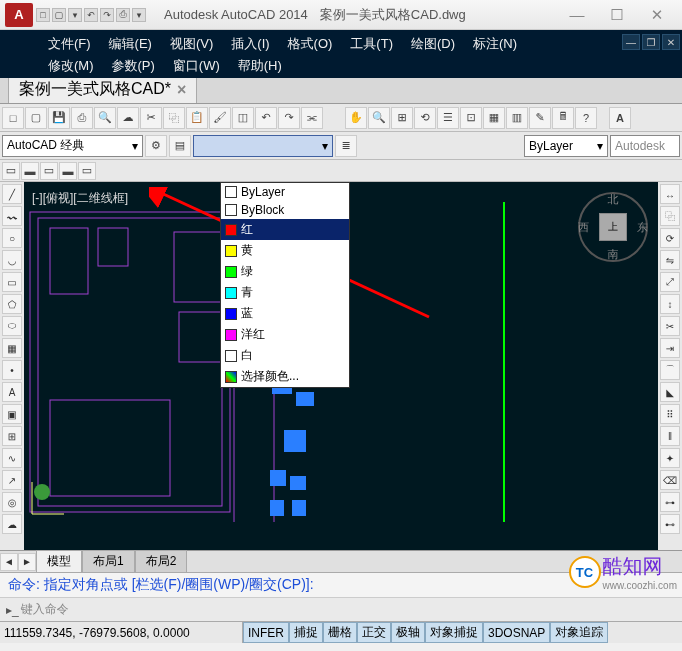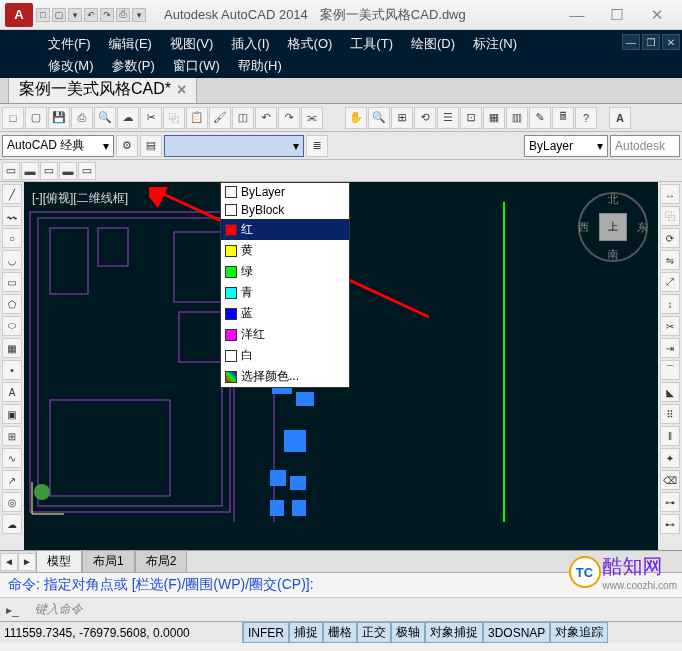--- a/index.html
+++ b/index.html
@@ -35,21 +35,21 @@
 .color-item.sel{background:#0a246a;color:#fff}
 .csw{width:12px;height:12px;border:1px solid #333}
 .tooltip-red{position:absolute;top:75px;left:125px;background:#ffffe0;border:1px solid #333;padding:3px 8px;font-size:12px}
 .arrow{position:absolute;top:5px;left:125px;width:290px;height:140px;pointer-events:none}
 .drawing-tabs{background:#e0e0e0;height:22px;display:flex;align-items:center;border-top:1px solid #999}
 .dtab{border:1px solid #aaa;padding:2px 10px;font-size:12px;background:#d0d0d0}
 .dtab.active{background:#f0f0f0}
 .cmd-area{background:#f4f4f4;border-top:1px solid #aaa}
 .cmd-line{padding:3px 8px;font-size:14px;color:#1d4ed8;border-bottom:1px solid #ccc}
 .cmd-input{display:flex;align-items:center;padding:3px 6px;background:#eaeaea}
-.cmd-prompt{color:#888;font-style:italic;margin-left:16px}
+.cmd-prompt{color:#888;margin-left:2px}
 .status-bar{background:#e8e8e8;height:22px;display:flex;align-items:center;font-size:12px;border-top:1px solid #aaa}
 .status-cell{border-right:1px solid #aaa;padding:0 4px;height:100%;display:flex;align-items:center}
 .status-toggle{background:#cce0f0;border:1px solid #88a8c0}
 .watermark{position:absolute;bottom:60px;right:5px;display:flex;align-items:center;gap:2px;z-index:20}
 .wm-logo{width:32px;height:32px;border:2px solid #f0a000;border-radius:50%;background:#fff;display:flex;align-items:center;justify-content:center;color:#0066cc;font-weight:bold;font-size:13px}
 .wm-text{font-size:20px;color:#6d28d9}
 .wm-sub{font-size:10px;color:#888}
 svg{display:block}
 </style>
 </head>
@@ -131,21 +131,21 @@
   <div class="tbtn">▦</div>
   <div class="tbtn">▥</div>
   <div class="tbtn">✎</div>
   <div class="tbtn">🖩</div>
   <div class="tbtn">?</div>
   <div style="width:10px"></div>
   <div class="tbtn" style="font-weight:bold">A</div>
 </div>
 
 <div class="workspace-row">
-  <div class="dropdown" style="width:112px">
+  <div class="dropdown" style="width:141px">
       <span>AutoCAD 经典</span>
       <span style="margin-left:auto">▾</span>
     </div>
   <div class="tbtn">⚙</div>
   <div class="tbtn">▤</div>
   <div class="dropdown" style="width:140px;background:#c8d8f0;border-color:#4060a0">
       <span style="margin-left:auto">▾</span>
     </div>
   <div class="tbtn">≣</div>
   <div style="flex:1"></div>

